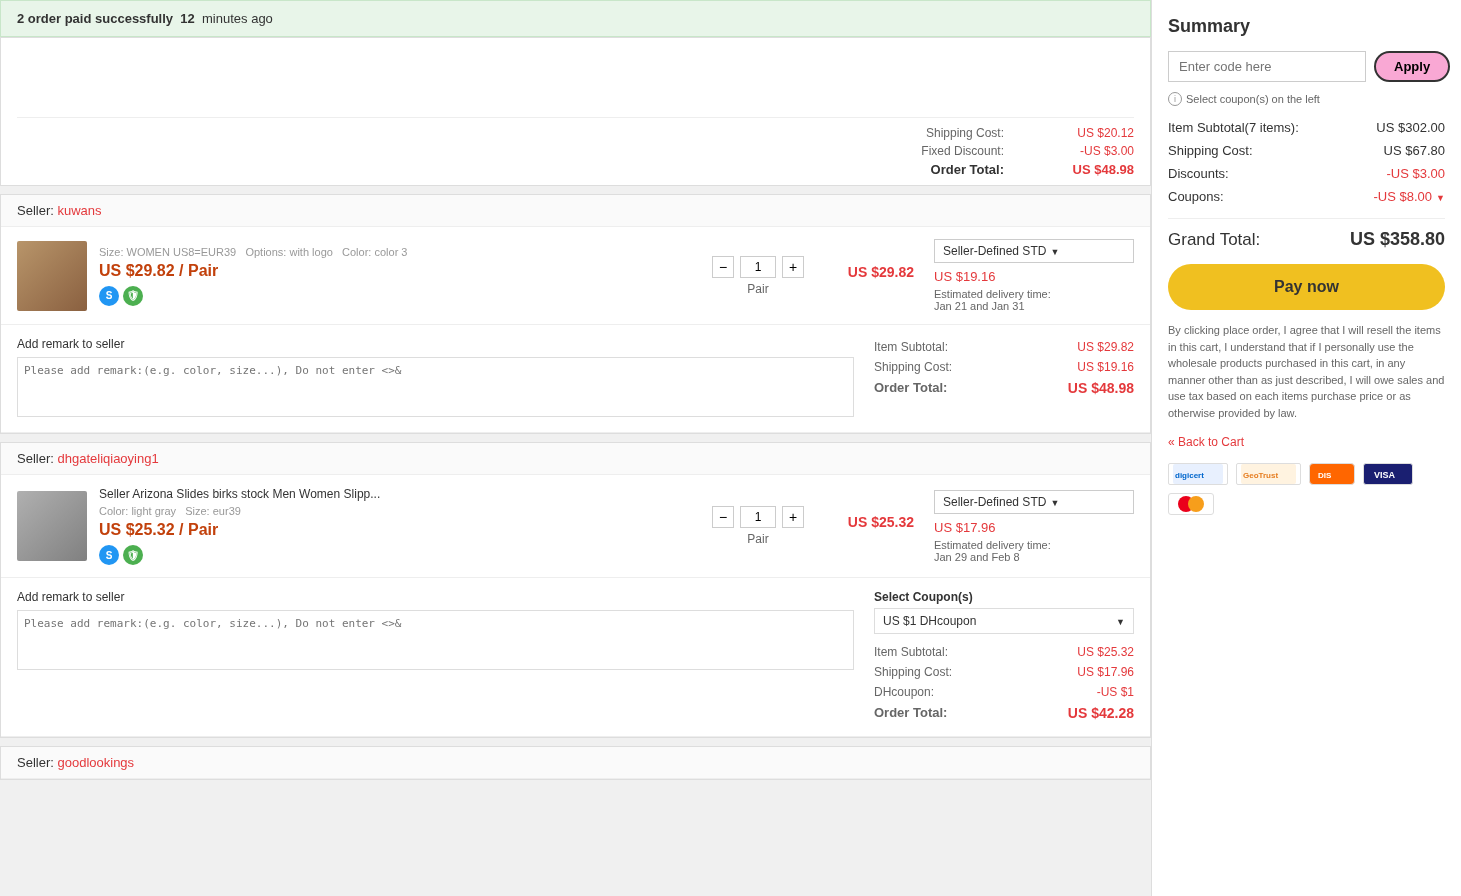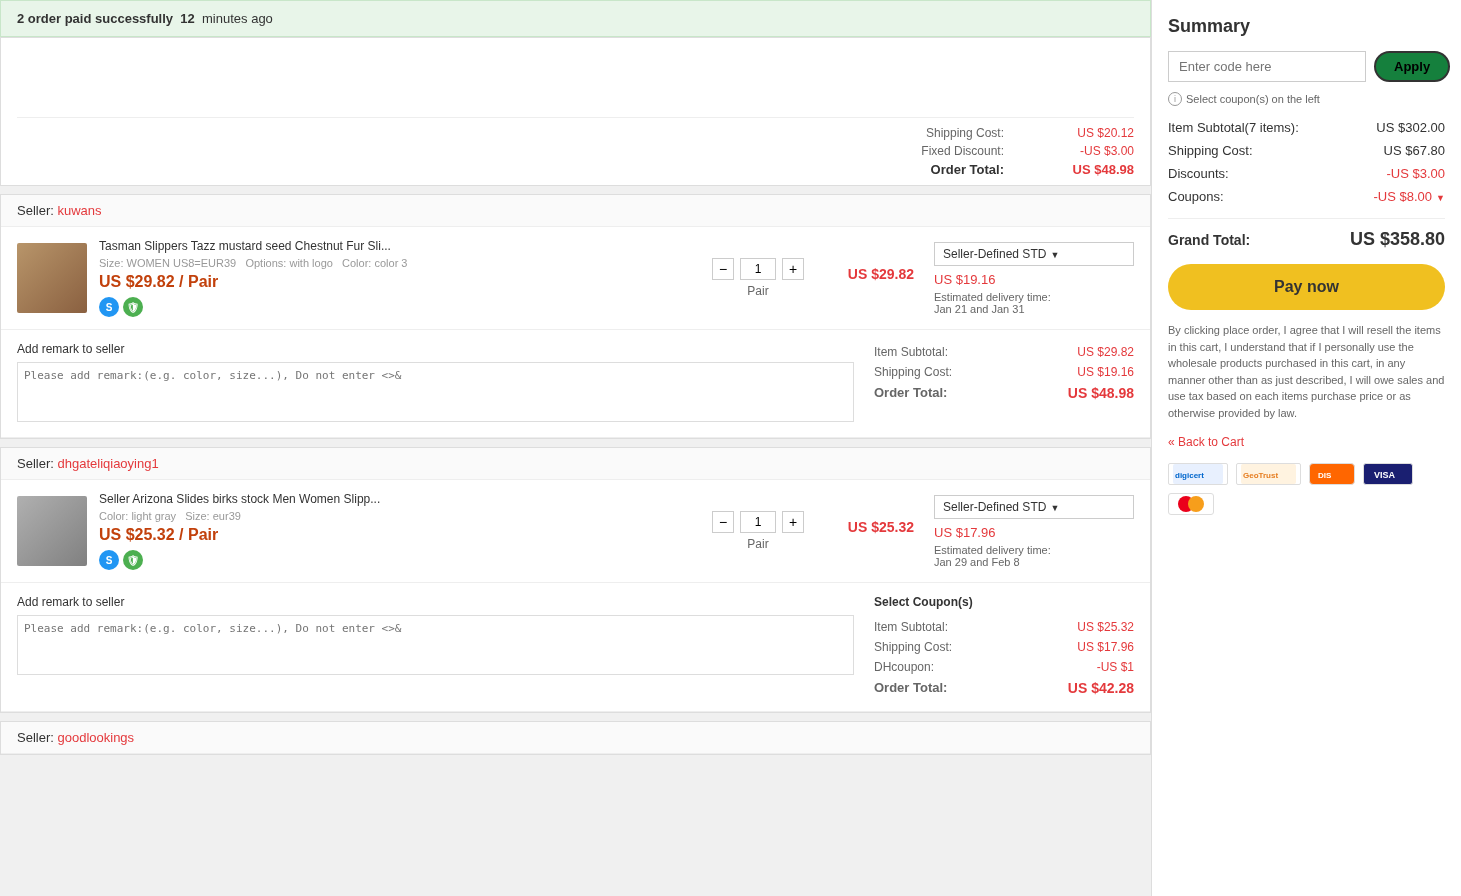--- a/index.html
+++ b/index.html
@@ -155,21 +155,21 @@
     .summary-title { font-size: 18px; font-weight: bold; margin-bottom: 14px; }
 
     .coupon-input-row {
       display: flex; gap: 8px; margin-bottom: 10px;
     }
     .coupon-code-input {
       flex: 1; border: 1px solid #ccc; padding: 6px 10px;
       font-size: 13px; color: #999;
     }
     .apply-btn {
-      border: 2px solid #333; background: #15803d;
+      border: 2px solid #333; background: #f9a8d4;
       padding: 6px 18px; font-size: 13px; cursor: pointer;
       border-radius: 20px; font-weight: bold;
     }
 
     .coupon-hint {
       display: flex; align-items: center; gap: 4px;
       font-size: 11px; color: #666; margin-bottom: 14px;
     }
     .info-icon {
       width: 14px; height: 14px; border-radius: 50%;
@@ -186,21 +186,21 @@
     .summary-row .s-value { color: #333; }
     .summary-row .s-value-discount { color: #e4393c; }
     .summary-row .s-value-coupon { color: #e4393c; display: flex; align-items: center; gap: 4px; }
 
     .summary-divider { border: none; border-top: 1px solid #eee; margin: 10px 0; }
 
     .grand-total-row {
       display: flex; justify-content: space-between;
       align-items: center; margin-bottom: 14px;
     }
-    .grand-label { font-size: 14px; font-weight: bold; }
+    .grand-label { font-size: 17px; font-weight: normal; }
     .grand-value { font-size: 18px; font-weight: bold; color: #333; }
 
     .pay-btn {
       width: 100%; background: #f0c020; border: none;
       padding: 14px; font-size: 16px; font-weight: bold;
       cursor: pointer; border-radius: 24px; color: #333;
       margin-bottom: 12px;
     }
 
     .legal-text {
@@ -262,21 +262,20 @@
       <div class="seller-header">
         <span>Seller:</span>
         <a href="#">kuwans</a>
       </div>
 
       <div class="product-row">
 
         <div class="product-image-placeholder" style="background: linear-gradient(135deg, #b8956a 0%, #8a6040 100%);"></div>
 
         <div class="product-info">
-          <div class="product-title">Tasman Slippers Tazz mustard seed Chestnut Fur Sli...</div>
           <div class="product-attrs">
             Size: <span>WOMEN US8=EUR39</span>
             &nbsp; Options: <span>with logo</span>
             &nbsp; Color: <span>color 3</span>
           </div>
           <div class="product-price">
             <span>US $29.82</span> / <span>Pair</span>
           </div>
           <div class="product-badges">
             <div class="badge-s">S</div>
@@ -386,20 +385,24 @@
       </div>
 
       <div class="remark-section">
         <div class="remark-left">
           <div class="remark-label">Add remark to seller</div>
           <textarea class="remark-textarea" placeholder="Please add remark:(e.g. color, size...), Do not enter &lt;&gt;&amp;" style=""></textarea>
         </div>
         <div class="remark-right">
           <div class="coupon-section">
             <div class="coupon-label">Select Coupon(s)</div>
+            <div class="coupon-select">
+              <span>US $1 DHcoupon</span>
+              <span class="chevron-down"></span>
+            </div>
           </div>
           <div class="cost-table">
             <div class="cost-row">
               <span class="label">Item Subtotal:</span>
               <span class="value">US $25.32</span>
             </div>
             <div class="cost-row">
               <span class="label">Shipping Cost:</span>
               <span class="value">US $17.96</span>
             </div>

